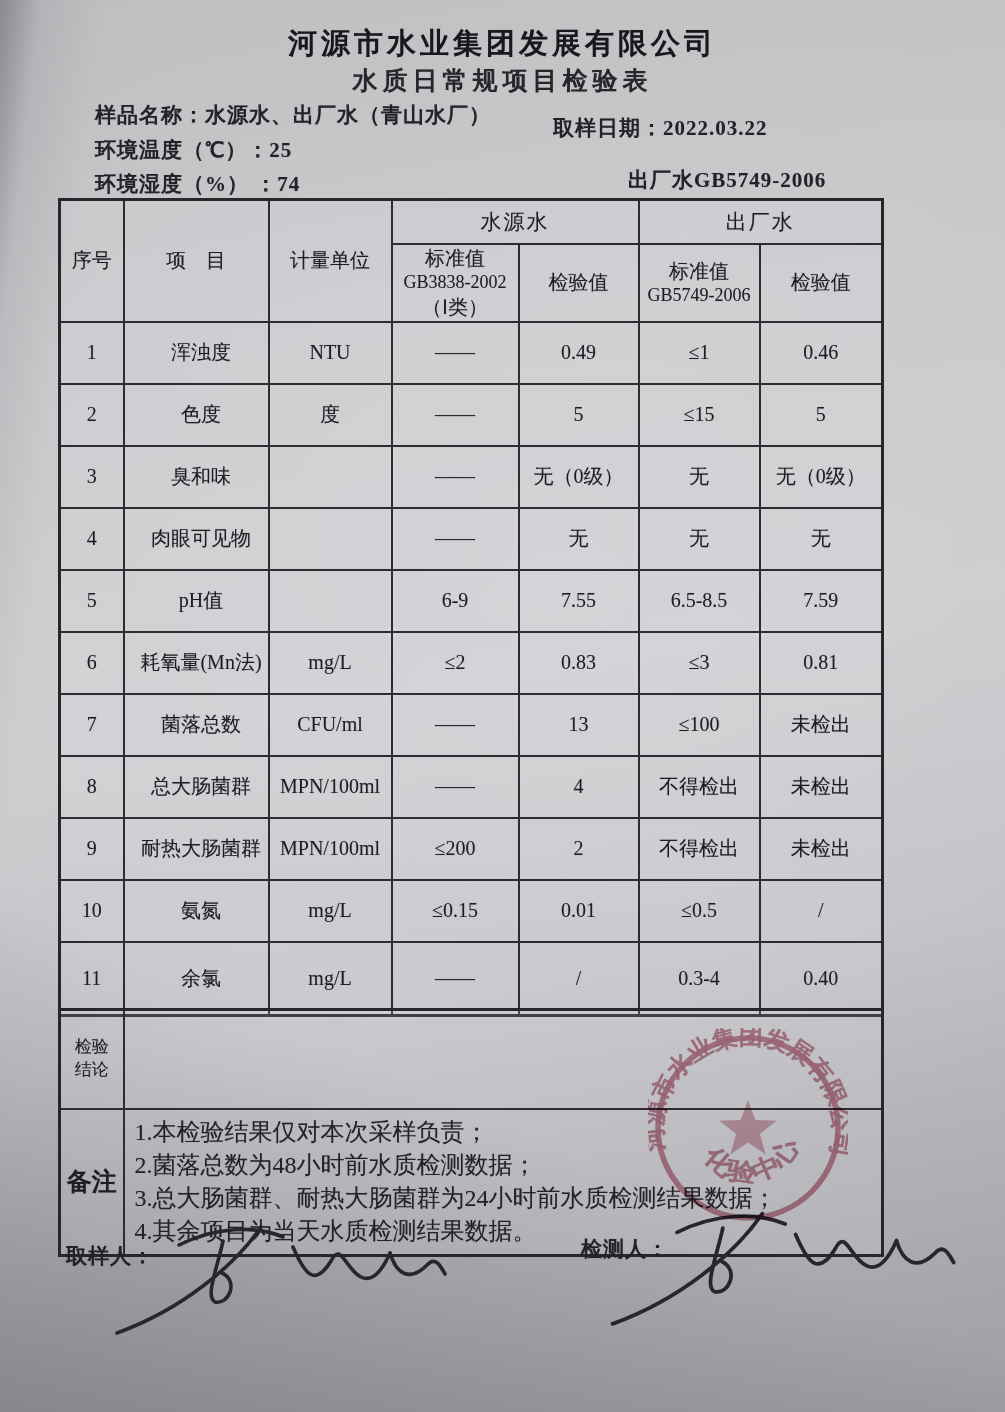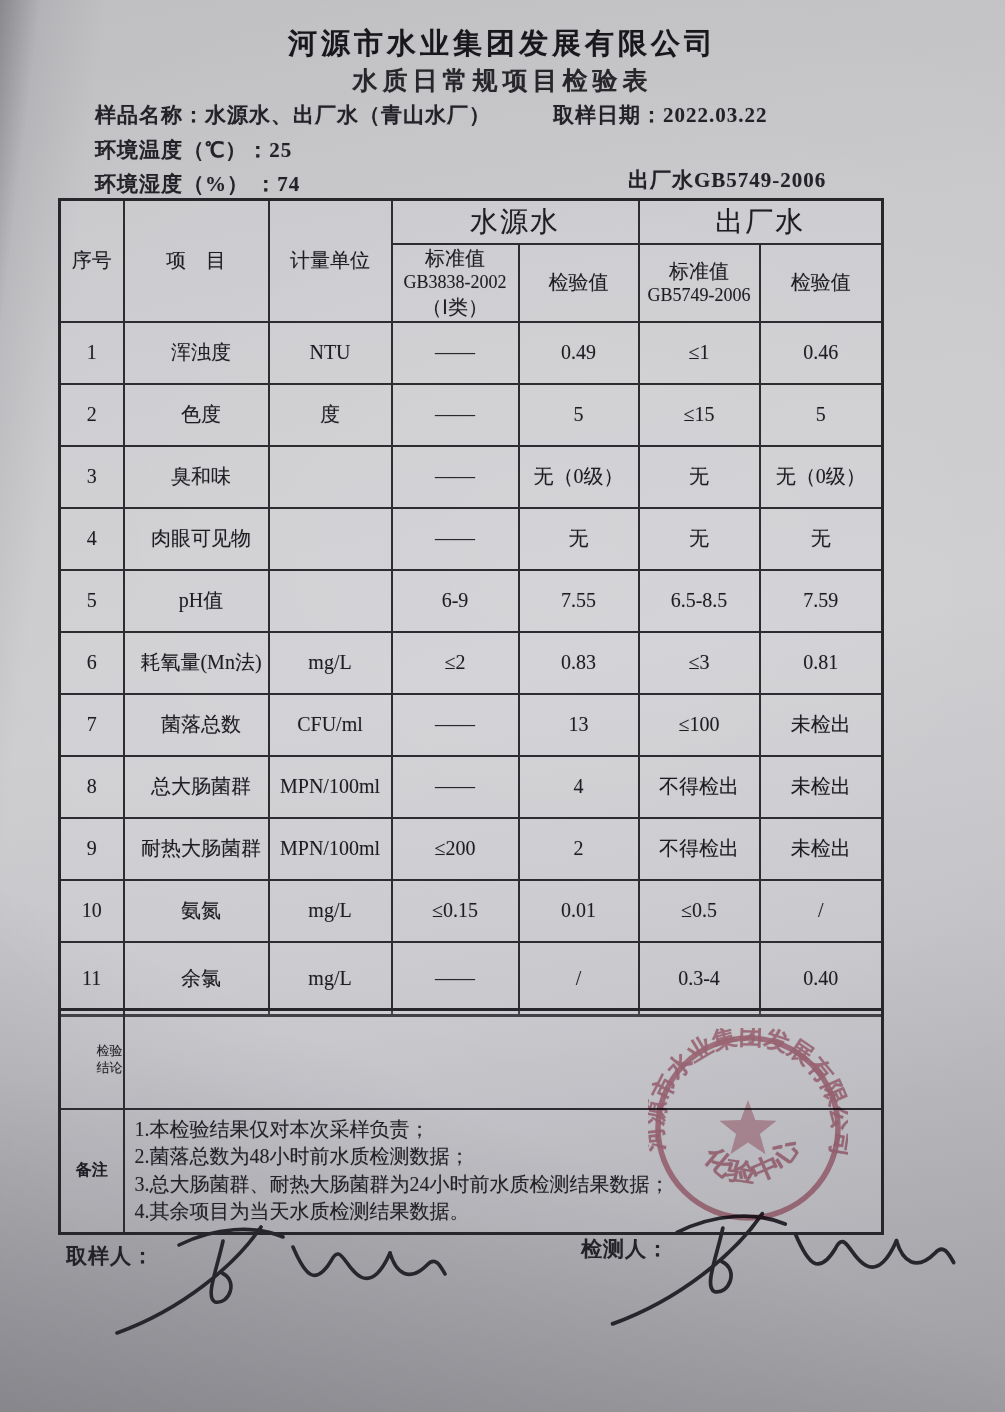--- a/index.html
+++ b/index.html
@@ -17,44 +17,44 @@
     position:absolute;top:24px;left:0;width:100%;text-align:center;
     font-family:"Liberation Sans",sans-serif;font-size:29px;font-weight:bold;
     letter-spacing:4px;color:#17171c;
   }
   .report-title{
     position:absolute;top:64px;left:0;width:100%;text-align:center;
     font-size:25px;font-weight:bold;letter-spacing:5px;color:#26262b;
   }
   .info{position:absolute;font-size:21px;letter-spacing:1px;white-space:nowrap;color:#222228;font-weight:bold;}
   .i-sample{top:101px;left:95px;}
-  .i-date{top:101px;left:553px;text-align:center;}
+  .i-date{top:114px;left:553px;text-align:center;}
   .i-temp{top:136px;left:95px;}
   .i-std1{top:133px;left:500px;}
   .i-hum{top:170px;left:95px;}
   .i-std2{top:166px;left:628px;}
 
   table.doc{
     position:absolute;border-collapse:collapse;table-layout:fixed;
     font-size:20px;color:#1d1d22;
   }
   table.doc td,table.doc th{
     border:2px solid #2c2c31;text-align:center;vertical-align:middle;
     padding:0;font-weight:normal;background:rgba(237,237,240,.14);
     overflow:hidden;
   }
   table.main{left:58px;top:198px;width:823px;border:3px solid #26262b;}
   table.bottom{left:58px;top:1008px;width:823px;border:3px solid #26262b;}
   .item-cell{text-align:center;padding-left:10px !important;}
   .std-small{font-size:18px;line-height:1.25;display:block;}
   .std-line{display:block;line-height:1.3;}
-  .grp{font-size:28px;letter-spacing:2px;}
-  .remarks-cell{text-align:left !important;padding:6px 4px 6px 10px !important;font-size:20px;line-height:1.38;font-weight:bold;color:#222227;}
+  .grp{font-size:21px;letter-spacing:2px;}
+  .remarks-cell{text-align:left !important;padding:6px 4px 6px 10px !important;font-size:24px;line-height:1.38;font-weight:bold;color:#222227;}
   .remark-line{display:block;white-space:nowrap;}
-  .concl-label span{display:block;line-height:1.35;font-size:13px;text-align:right;}
+  .concl-label span{display:block;line-height:1.35;font-size:17px;}
   .sig-label{position:absolute;font-size:21px;font-weight:bold;color:#222228;letter-spacing:1px;}
   .l-sampler{top:1242px;left:66px;}
   .l-tester{top:1235px;left:581px;}
   .sig-svg{position:absolute;left:0;top:1185px;width:1005px;height:227px;pointer-events:none;}
   .seal-svg{position:absolute;left:648px;top:1028px;width:200px;height:200px;mix-blend-mode:multiply;opacity:.88;}
   .seal-text{font-family:"Liberation Serif",serif;font-weight:bold;fill:#c47184;}
 </style>
 </head>
 <body>
 
@@ -210,21 +210,21 @@
       </colgroup>
     <tbody>
       <tr style="height:99px;">
         <td class="concl-label">
           <span>检验</span>
           <span>结论</span>
         </td>
         <td></td>
       </tr>
       <tr style="height:117px;">
-        <td style="font-size:16px;font-weight:bold;margin-top:19px;">备注</td>
+        <td style="font-size:25px;font-weight:bold;margin-top:19px;">备注</td>
         <td class="remarks-cell">
           <span class="remark-line">1.本检验结果仅对本次采样负责；</span>
           <span class="remark-line">2.菌落总数为48小时前水质检测数据；</span>
           <span class="remark-line">3.总大肠菌群、耐热大肠菌群为24小时前水质检测结果数据；</span>
           <span class="remark-line">4.其余项目为当天水质检测结果数据。</span>
         </td>
       </tr>
     </tbody>
   </table>
 

